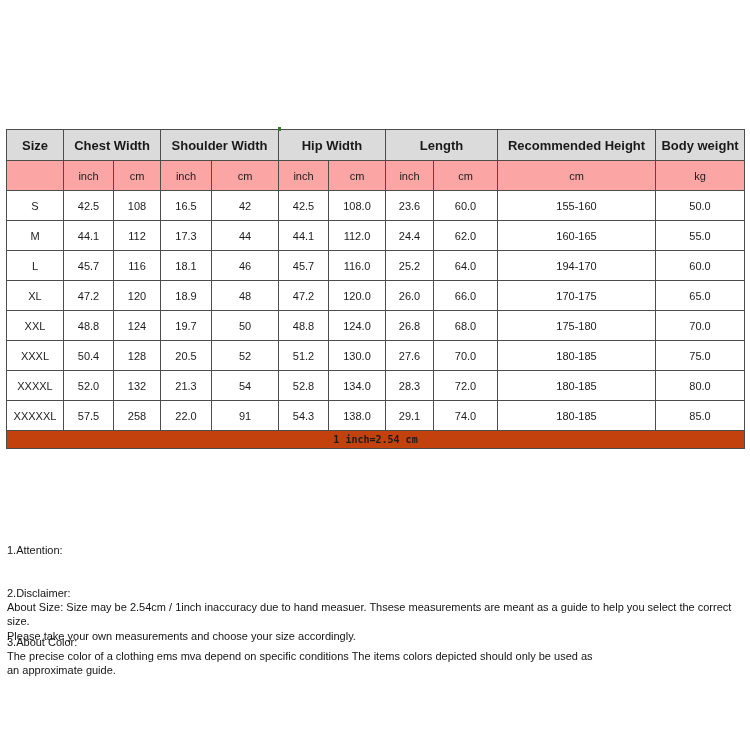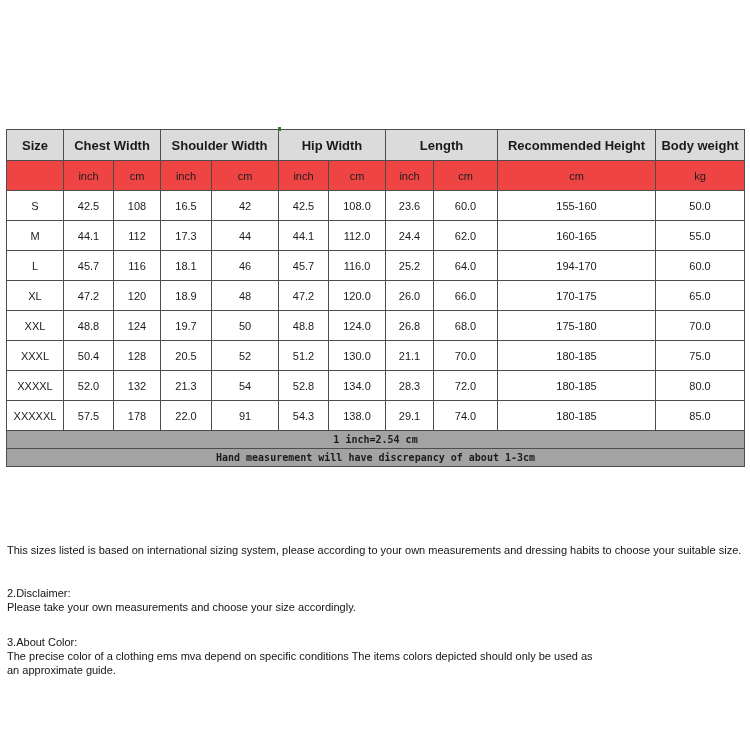--- a/index.html
+++ b/index.html
@@ -27,32 +27,32 @@
   }
   tr.row-head th {
     height: 31px;
     background: #dbdbdb;
     font-size: 13px;
     font-weight: bold;
     color: #1a1a1a;
   }
   tr.row-units td {
     height: 30px;
-    background: #ef4444;
+    background: #fca5a5;
     font-size: 11px;
     font-weight: normal;
   }
   tr.row-data td {
     height: 30px;
     background: #ffffff;
     font-size: 11px;
   }
   tr.row-note td {
     height: 18px;
-    background: #a3a3a3;
+    background: #c2410c;
     font-family: "DejaVu Sans Mono", monospace;
     font-weight: bold;
     font-size: 10px;
     margin-top: 43px;
   }
   .artifact-green {
     position: absolute; left: 278px; top: 127px;
     width: 3px; height: 4px;
     background: #2f7d20;
   }
@@ -176,68 +176,66 @@
         <td>70.0</td>
       </tr>
       <tr class="row-data">
         <td>XXXL</td>
         <td>50.4</td>
         <td>128</td>
         <td>20.5</td>
         <td>52</td>
         <td>51.2</td>
         <td>130.0</td>
-        <td>21.1</td>
+        <td>27.6</td>
         <td>70.0</td>
         <td>180-185</td>
         <td>75.0</td>
       </tr>
       <tr class="row-data">
         <td>XXXXL</td>
         <td>52.0</td>
         <td>132</td>
         <td>21.3</td>
         <td>54</td>
         <td>52.8</td>
         <td>134.0</td>
         <td>28.3</td>
         <td>72.0</td>
         <td>180-185</td>
         <td>80.0</td>
       </tr>
       <tr class="row-data">
         <td>XXXXXL</td>
         <td>57.5</td>
-        <td>178</td>
+        <td>258</td>
         <td>22.0</td>
         <td>91</td>
         <td>54.3</td>
         <td>138.0</td>
         <td>29.1</td>
         <td>74.0</td>
         <td>180-185</td>
         <td>85.0</td>
       </tr>
       <tr class="row-note">
         <td colspan="11">1 inch=2.54 cm</td>
       </tr>
-      <tr class="row-note">
-        <td colspan="11">Hand measurement will have discrepancy of about 1-3cm</td>
-      </tr>
     </tbody>
   </table>
 
   <div class="artifact-green"></div>
 
   <div class="note-block" id="nb1">
-    <div>This sizes listed is based on international sizing system, please according to your own measurements and dressing habits to choose your suitable size.</div>
+    <div>1.Attention:</div>
   </div>
 
   <div class="note-block" id="nb2">
     <div>2.Disclaimer:</div>
+    <div>About Size: Size may be 2.54cm / 1inch inaccuracy due to hand measuer. Thsese measurements are meant as a guide to help you select the correct size.</div>
     <div>Please take your own measurements and choose your size accordingly.</div>
   </div>
 
   <div class="note-block" id="nb3">
     <div>3.About Color:</div>
     <div>The precise color of a clothing ems mva depend on specific conditions The items colors depicted should only be used as</div>
     <div>an approximate guide.</div>
   </div>
 
 </div>

